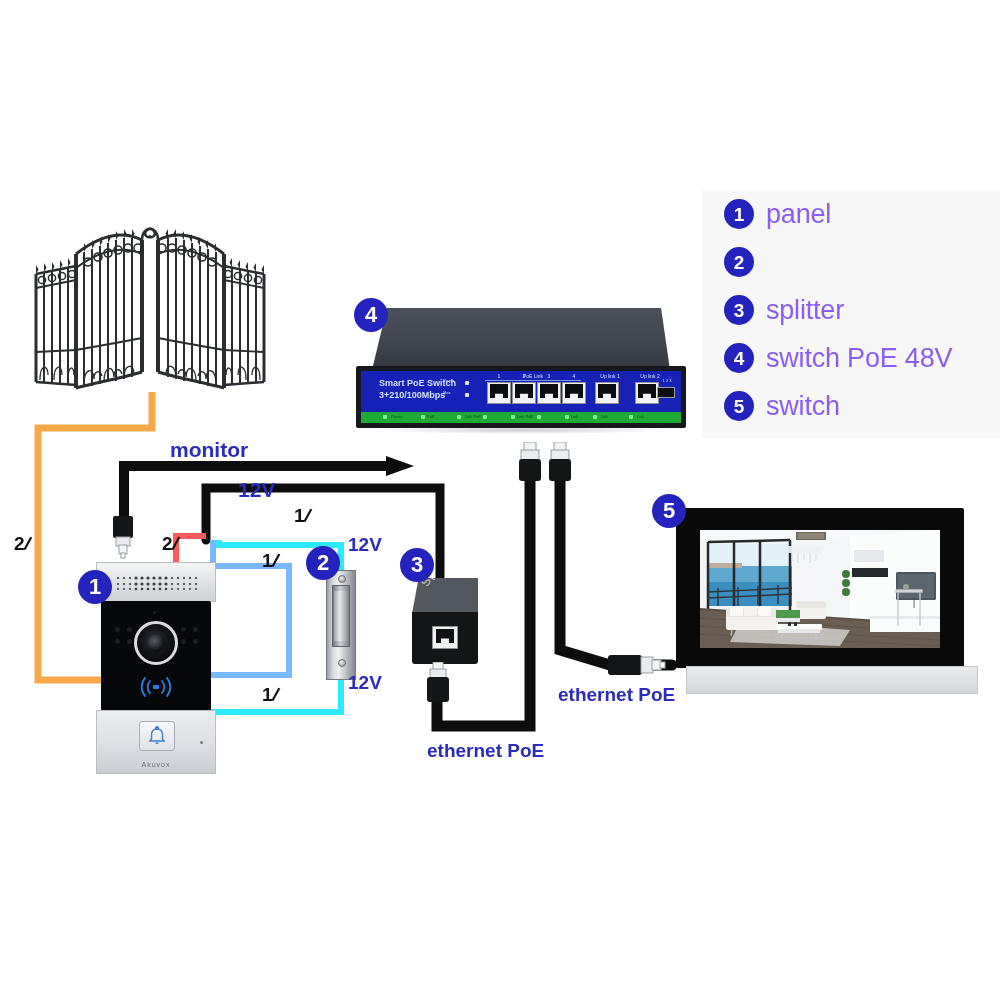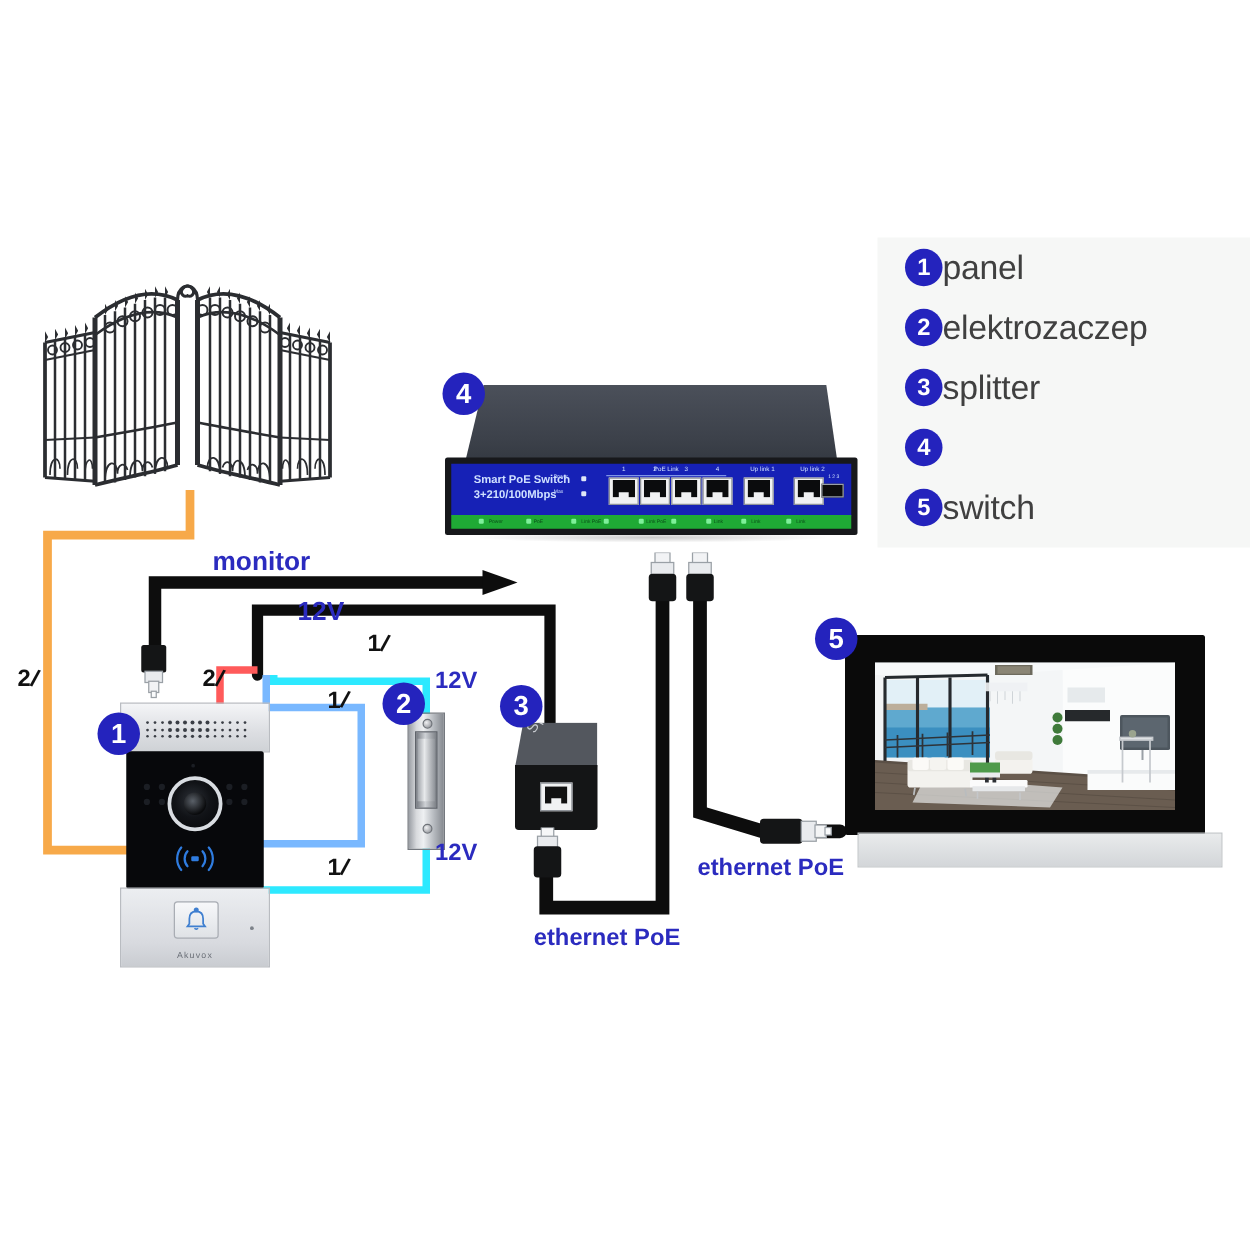--- a/index.html
+++ b/index.html
@@ -7,21 +7,21 @@
        font-family:"Liberation Sans","DejaVu Sans",sans-serif;}
   #stage{position:absolute;left:0;top:0;width:1000px;height:1000px;background:#fff;}
 
   
   .legend{position:absolute;left:702px;top:190px;width:298px;height:248px;
           background:#f6f7f6;}
   .legend-row{display:flex;align-items:center;height:48px;padding-left:22px;}
   .badge{width:30px;height:30px;border-radius:50%;background:#2423bd;color:#fff;
          font-size:19px;font-weight:bold;display:flex;align-items:center;
          justify-content:center;flex:0 0 auto;line-height:1;}
-  .legend-label{color:#404040;font-size:27px;letter-spacing:-.2px;}
+  .legend-label{margin-left:12px;color:#8b5cf6;font-size:27px;letter-spacing:-.2px;}
 
   
   .marker{position:absolute;width:34px;height:34px;border-radius:50%;
           background:#2423bd;color:#fff;font-size:22px;font-weight:bold;
           display:flex;align-items:center;justify-content:center;z-index:40;line-height:1;}
 
   
   .clabel{position:absolute;color:#2b2bbf;font-size:19px;font-weight:bold;z-index:35;white-space:nowrap;}
   .clabel.big{font-size:21px;}
 
@@ -108,28 +108,28 @@
 
 <div id="stage">
 
   <div class="legend">
     <div class="legend-row">
       <div class="badge">1</div>
       <div class="legend-label">panel</div>
     </div>
     <div class="legend-row">
       <div class="badge">2</div>
-      <div class="legend-label">elektrozaczep</div>
     </div>
     <div class="legend-row">
       <div class="badge">3</div>
       <div class="legend-label">splitter</div>
     </div>
     <div class="legend-row">
       <div class="badge">4</div>
+      <div class="legend-label">switch PoE 48V</div>
     </div>
     <div class="legend-row">
       <div class="badge">5</div>
       <div class="legend-label">switch</div>
     </div>
   </div>
 
   <div class="gate">
     <svg width="272" height="170" viewBox="0 0 272 170">
       <g stroke="#2b2d31" fill="none" stroke-width="2">

